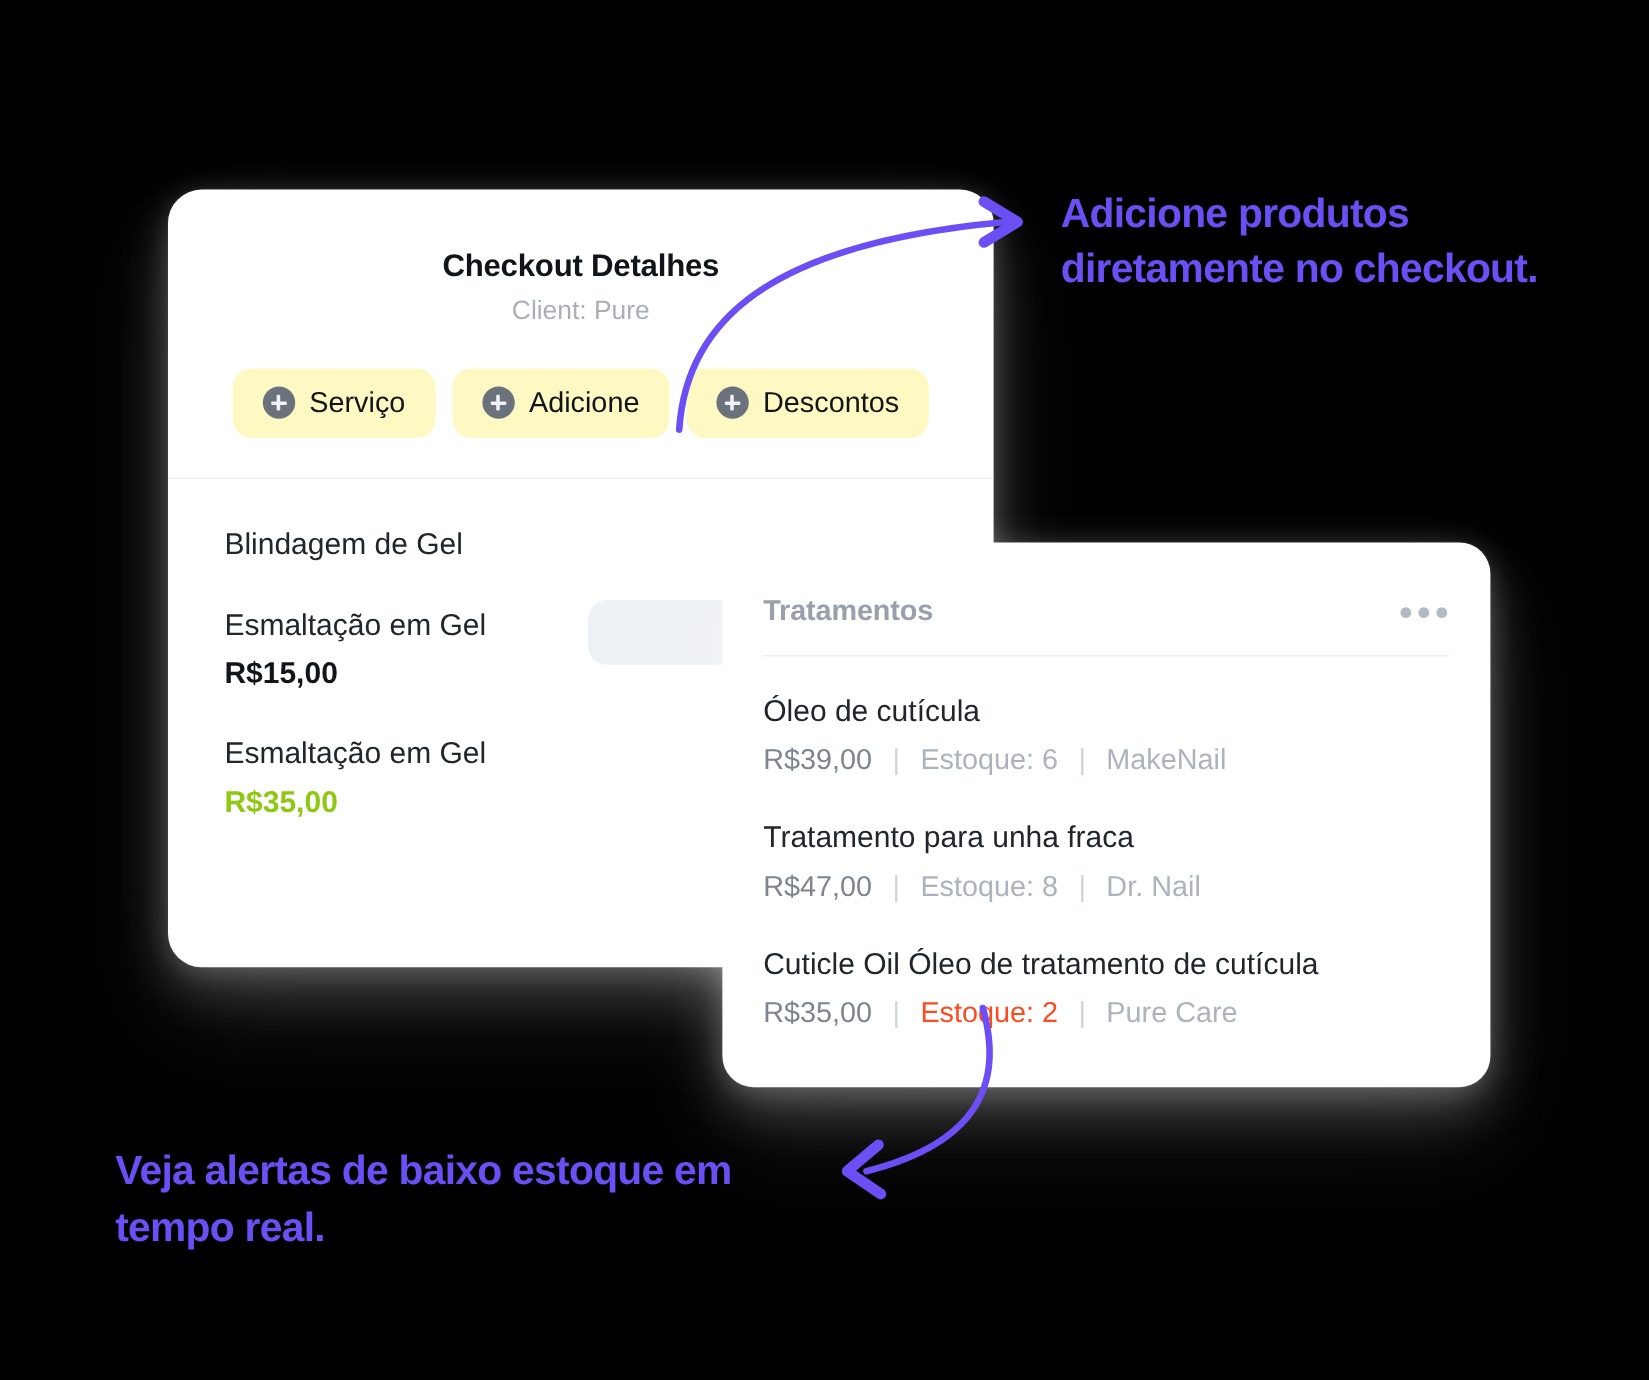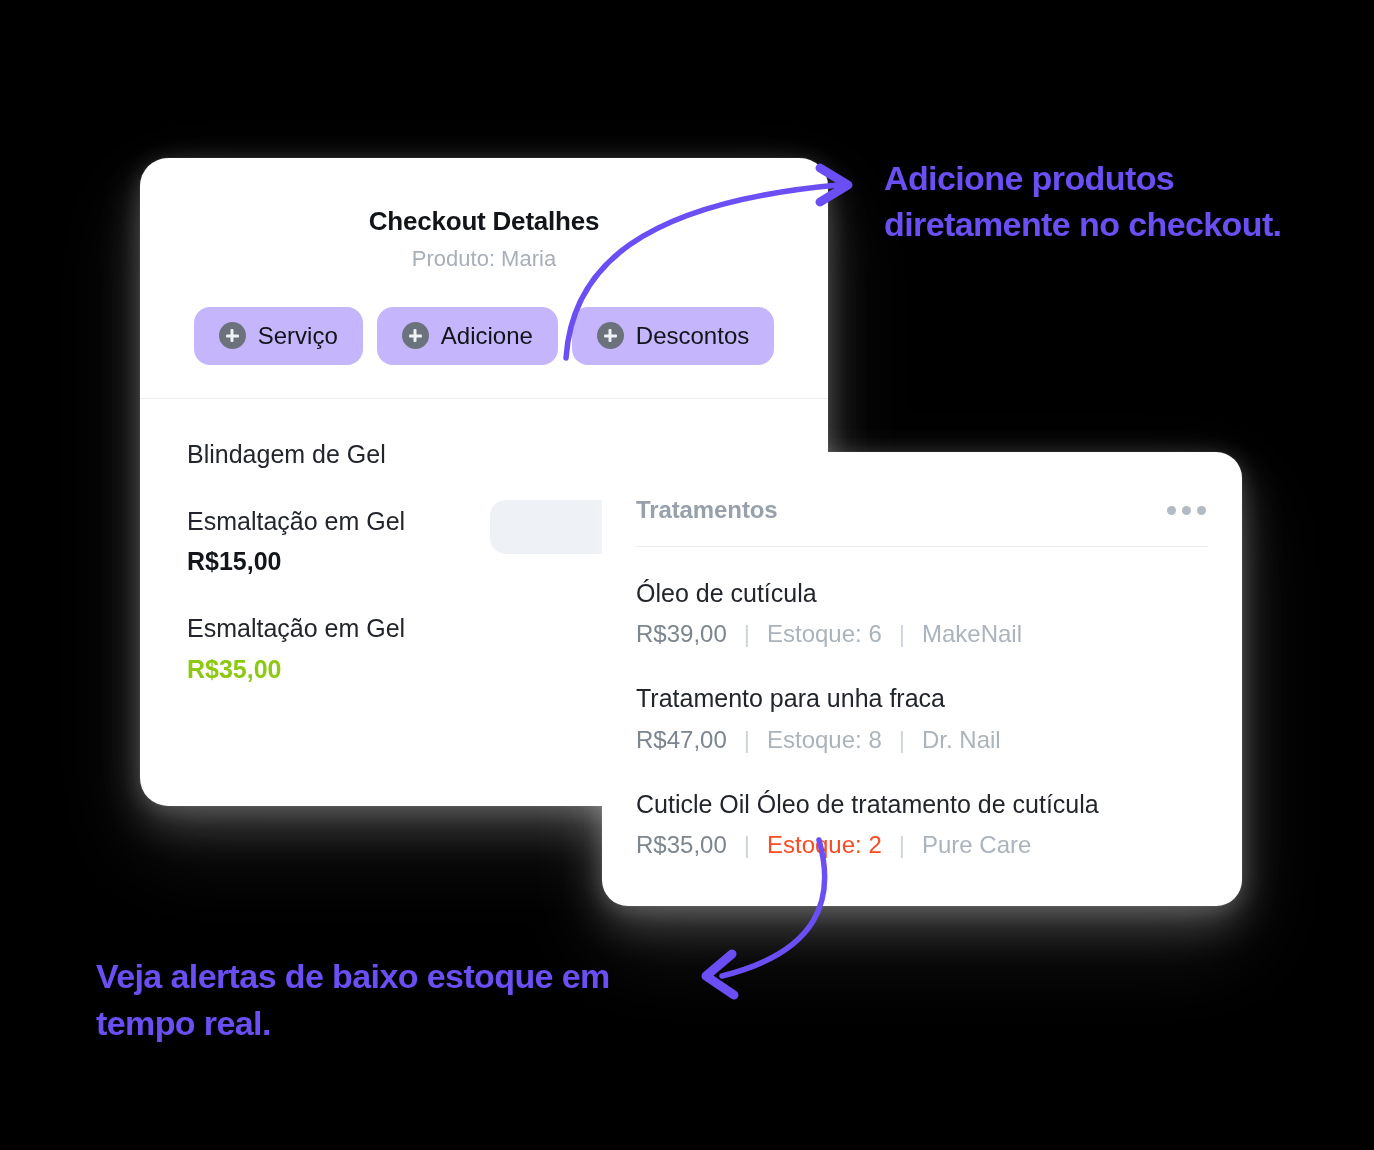--- a/index.html
+++ b/index.html
@@ -81,21 +81,21 @@
     display: flex;
     justify-content: center;
     gap: 14px;
     margin-top: 34px;
     padding: 0 28px;
   }
   .action-btn {
     display: flex;
     align-items: center;
     gap: 12px;
-    background: #c4b5fd;
+    background: #fef9c3;
     border: none;
     border-radius: 16px;
     padding: 15px 25px;
     font-size: 24px;
     color: #111418;
     font-family: "Liberation Sans", sans-serif;
     cursor: pointer;
     white-space: nowrap;
   }
   .plus-icon {
@@ -247,21 +247,21 @@
 <body>
 
 <div class="stage">
 
   <div class="ghost-chip"></div>
 
   <div class="card card-checkout">
 
     <div class="checkout-head">
       <div class="checkout-title">Checkout Detalhes</div>
-      <div class="checkout-subtitle">Produto: Maria</div>
+      <div class="checkout-subtitle">Client: Pure</div>
     </div>
 
     <div class="action-row">
       <button class="action-btn">
         <span class="plus-icon"></span>
         <span>Serviço</span>
       </button>
       <button class="action-btn">
         <span class="plus-icon"></span>
         <span>Adicione</span>

